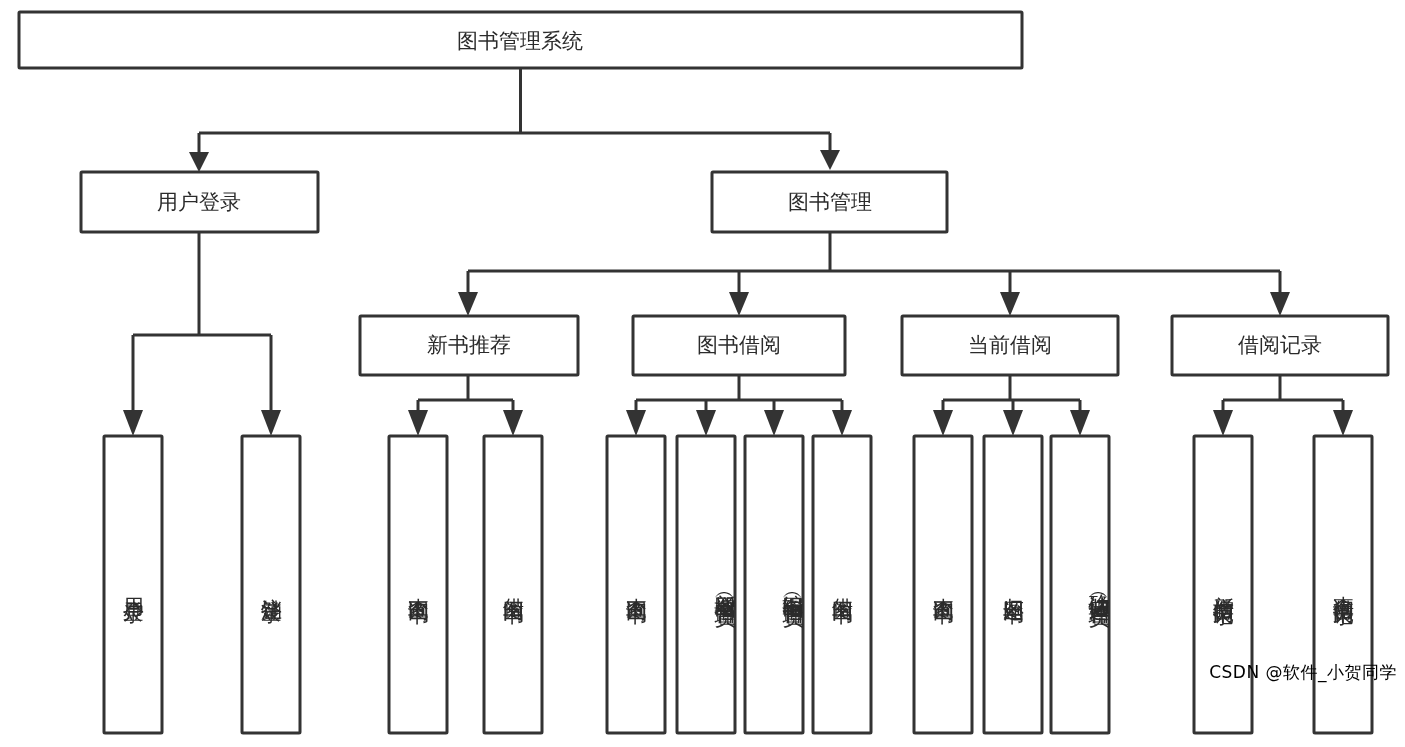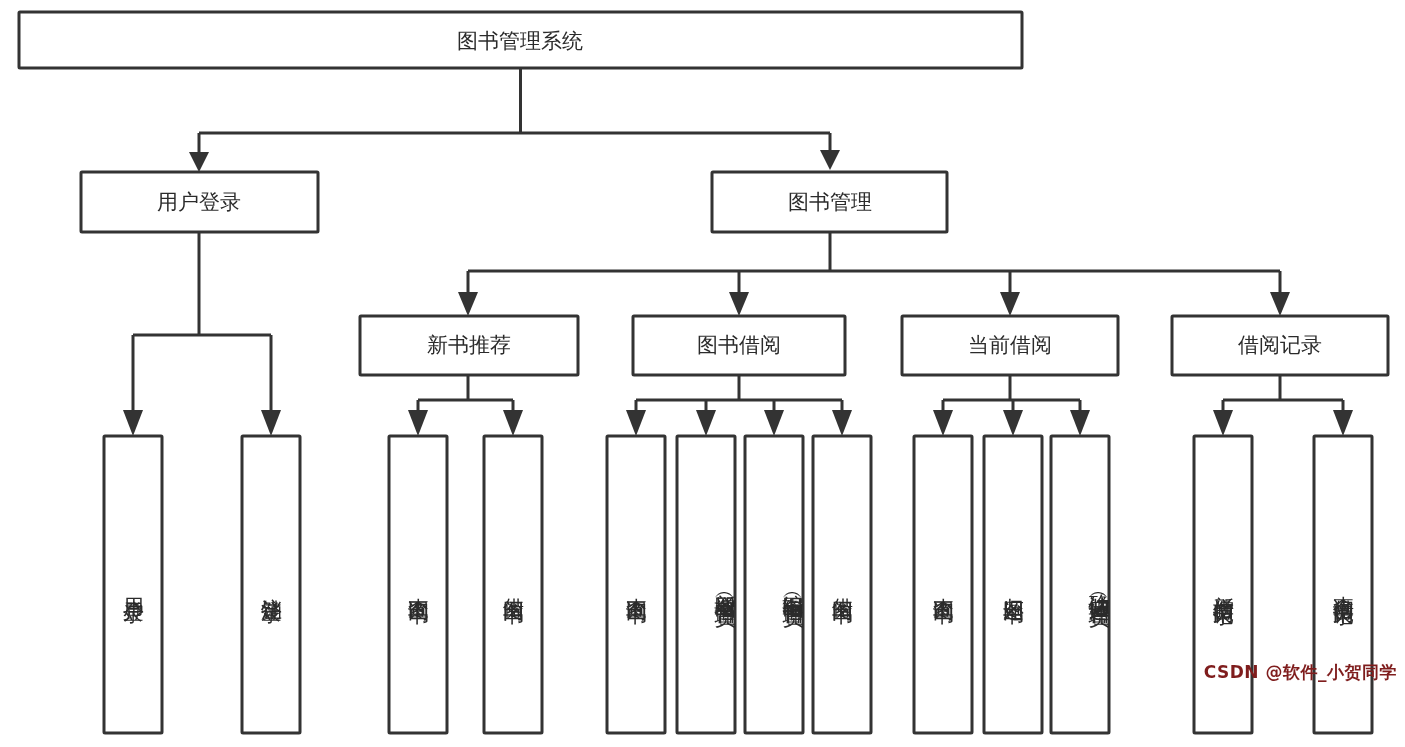--- a/index.html
+++ b/index.html
@@ -67,25 +67,24 @@
   }
   .v-label.center-anchored {
     align-items: center;
   }
   .watermark {
     position: absolute;
     right: 8px;
     bottom: 6px;
     font-family: "DejaVu Sans", "Liberation Sans", sans-serif;
     font-size: 17px;
-    color: #7f1d1d;
+    color: #000000;
     letter-spacing: 0.5px;
     user-select: none;
     white-space: nowrap;
-    font-weight: bold;
   }
 </style>
 </head>
 <body>
 
 <div id="diagram-root">
 
   <svg id="flow-svg" viewBox="0 0 1405 747" xmlns="http://www.w3.org/2000/svg">
 
     <g>

